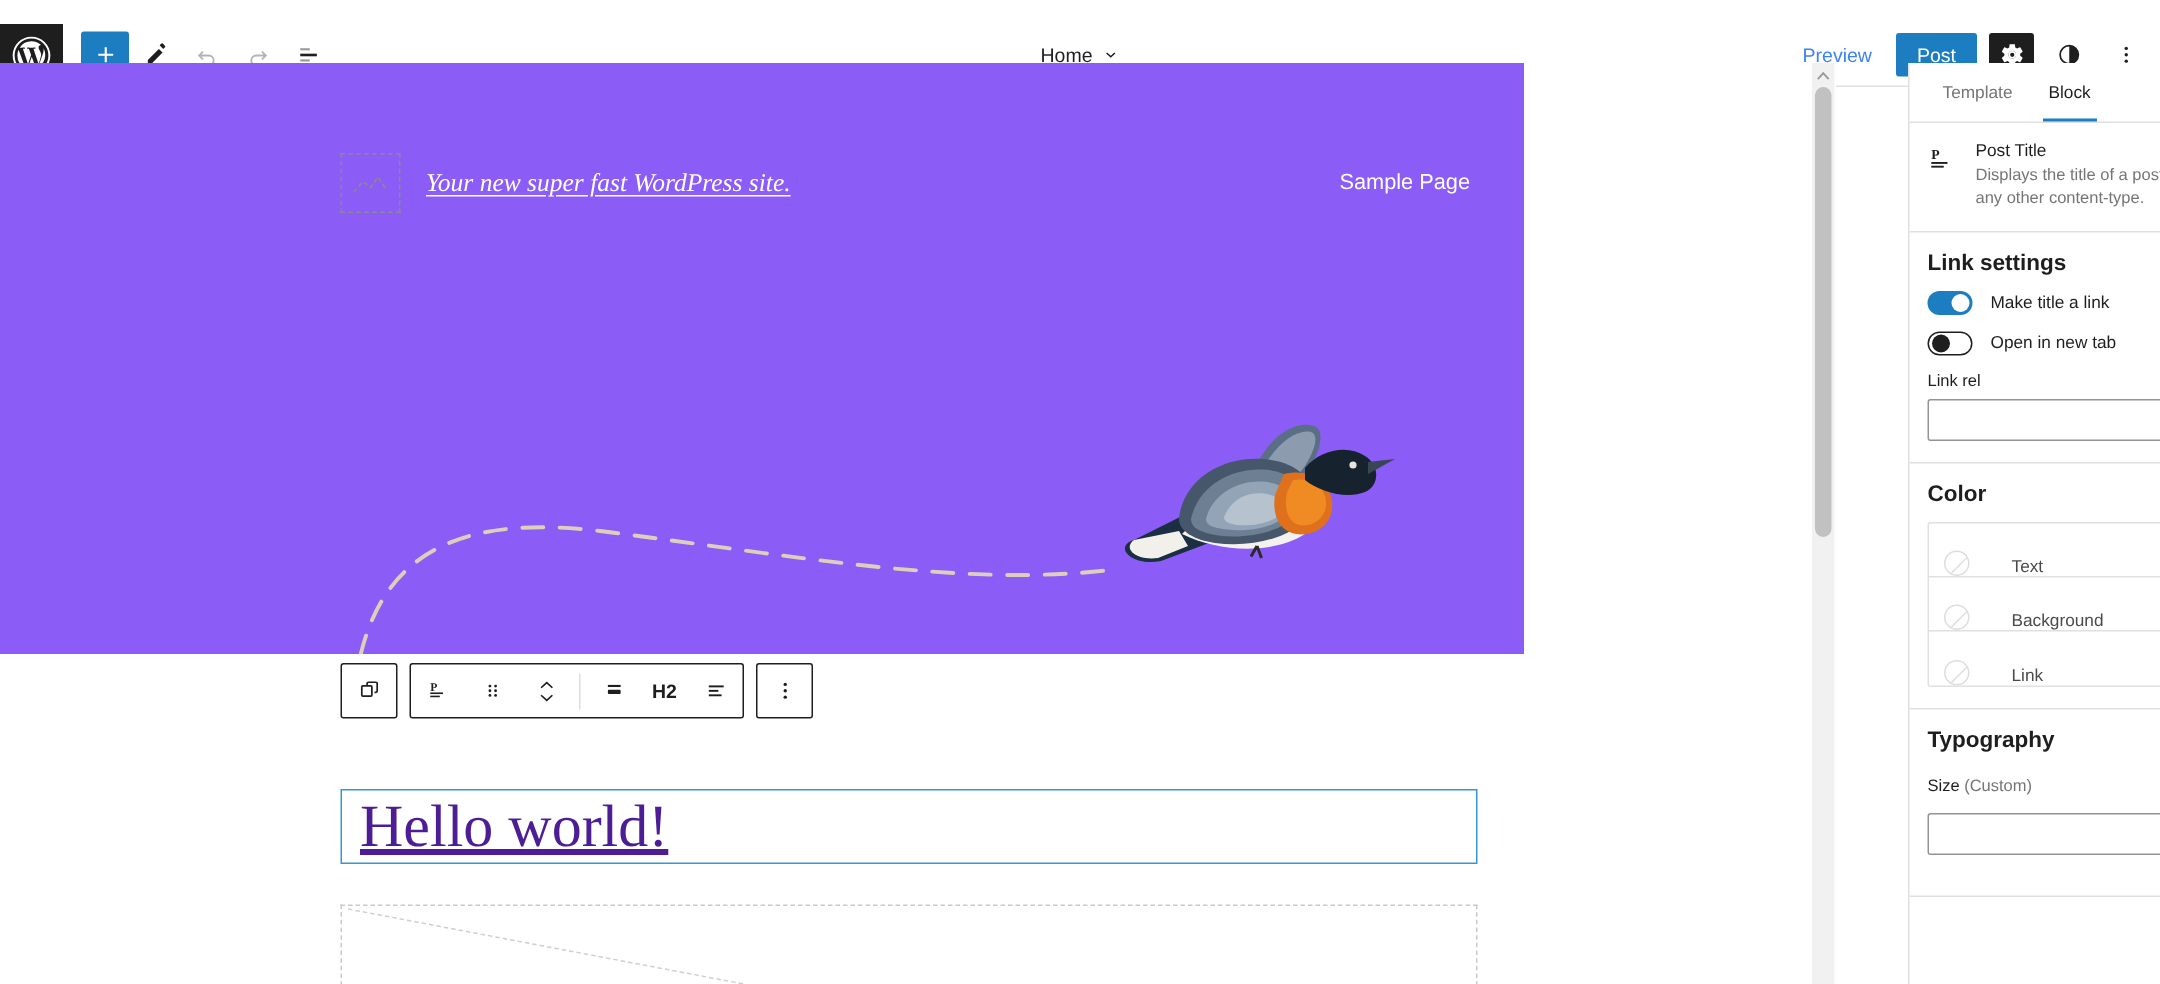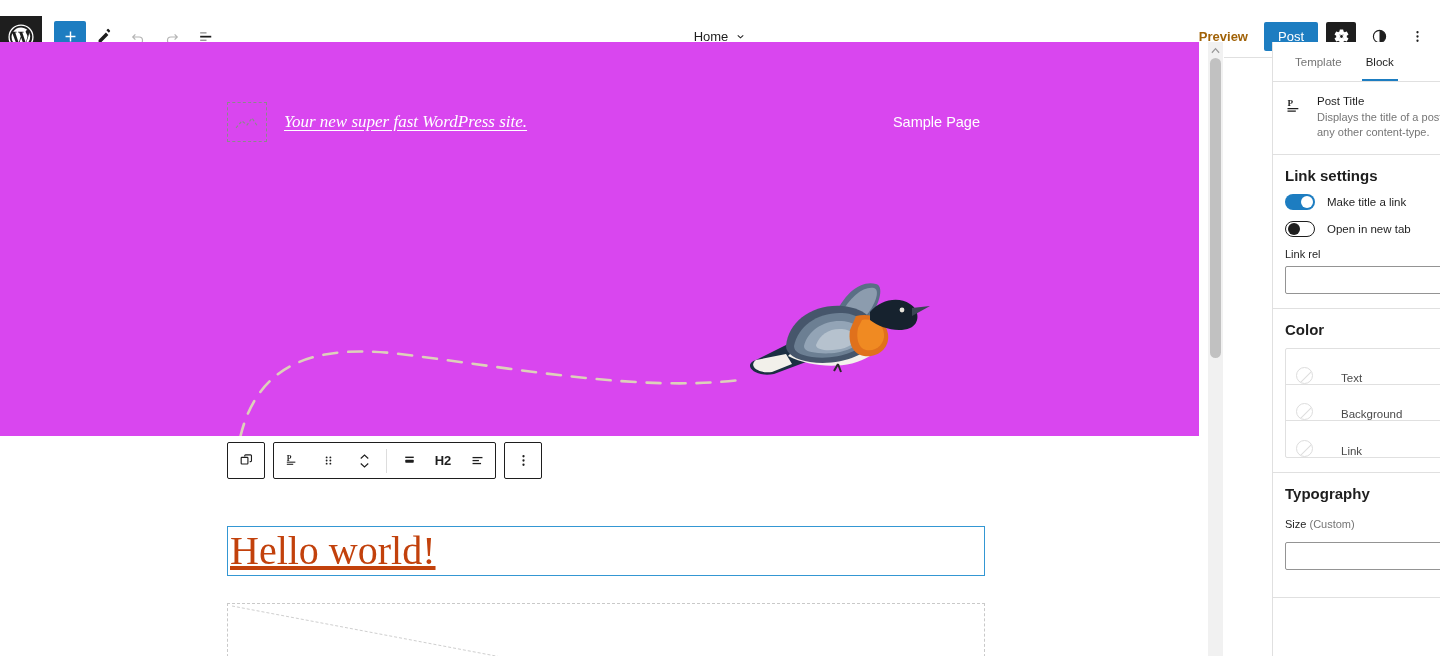--- a/index.html
+++ b/index.html
@@ -39,40 +39,40 @@
   .doc-title {
     display: flex; align-items: center; gap: 7px;
     font-size: 13px; color: #1e1e1e; pointer-events: auto; cursor: pointer;
   }
 
   .tb-right {
     position: absolute; right: 8px; top: 0; height: 41px;
     display: flex; align-items: center; gap: 8px;
   }
   .preview-link {
-    font-size: 13px; color: #a16207; cursor: pointer; padding: 6px 8px; font-weight: bold;
+    font-size: 13px; color: #3b82f6; cursor: pointer; padding: 6px 8px;
   }
   .save-btn {
     background: #1d7dc1; color: #fff; border: none;
     font-size: 13px; padding: 7px 14px; border-radius: 2px; cursor: pointer;
     font-family: "Liberation Sans", sans-serif;
   }
   .icon-sq {
     width: 30px; height: 30px; border-radius: 2px; border: none; background: transparent;
     display: flex; align-items: center; justify-content: center; cursor: pointer; color: #1e1e1e;
   }
   .icon-sq.active { background: #1e1e1e; color: #fff; }
 
   
   .canvas {
     position: absolute; top: 42px; left: 0; width: 1224px; height: 614px;
     background: #fff; overflow: hidden;
   }
   .site-hero {
-    position: relative; width: 1199px; height: 394px; background: #d946ef; overflow: hidden;
+    position: relative; width: 1016px; height: 394px; background: #8b5cf6; overflow: hidden;
   }
   .site-header {
     position: absolute; top: 60px; left: 0; width: 1208px;
     display: flex; align-items: center; padding: 0 228px 0 227px;
   }
   .logo-placeholder {
     width: 40px; height: 40px; border: 1px dashed #8a8a8a;
     display: flex; align-items: center; justify-content: center;
     flex: 0 0 40px;
   }
@@ -106,23 +106,23 @@
 
   
   .title-block {
     position: absolute; left: 227px; top: 484px;
     width: 758px; height: 50px;
     border: 1px solid #3497d3; background: #fff;
     display: flex; align-items: center; padding: 0 1px;
   }
   .title-text {
     font-family: "Liberation Serif", serif;
-    font-size: 40px; color: #c2410c; line-height: 1;
+    font-size: 40px; color: #4c1d95; line-height: 1;
     text-decoration: underline; text-underline-offset: 2px;
-    padding-left: 1px; cursor: text;
+    padding-left: 11px; cursor: text;
   }
 
   
   .feat-placeholder {
     position: absolute; left: 227px; top: 561px;
     width: 758px; height: 95px;
     border: 1px dashed #c9c9c9; overflow: hidden;
   }
   .feat-placeholder svg { display: block; }
 

